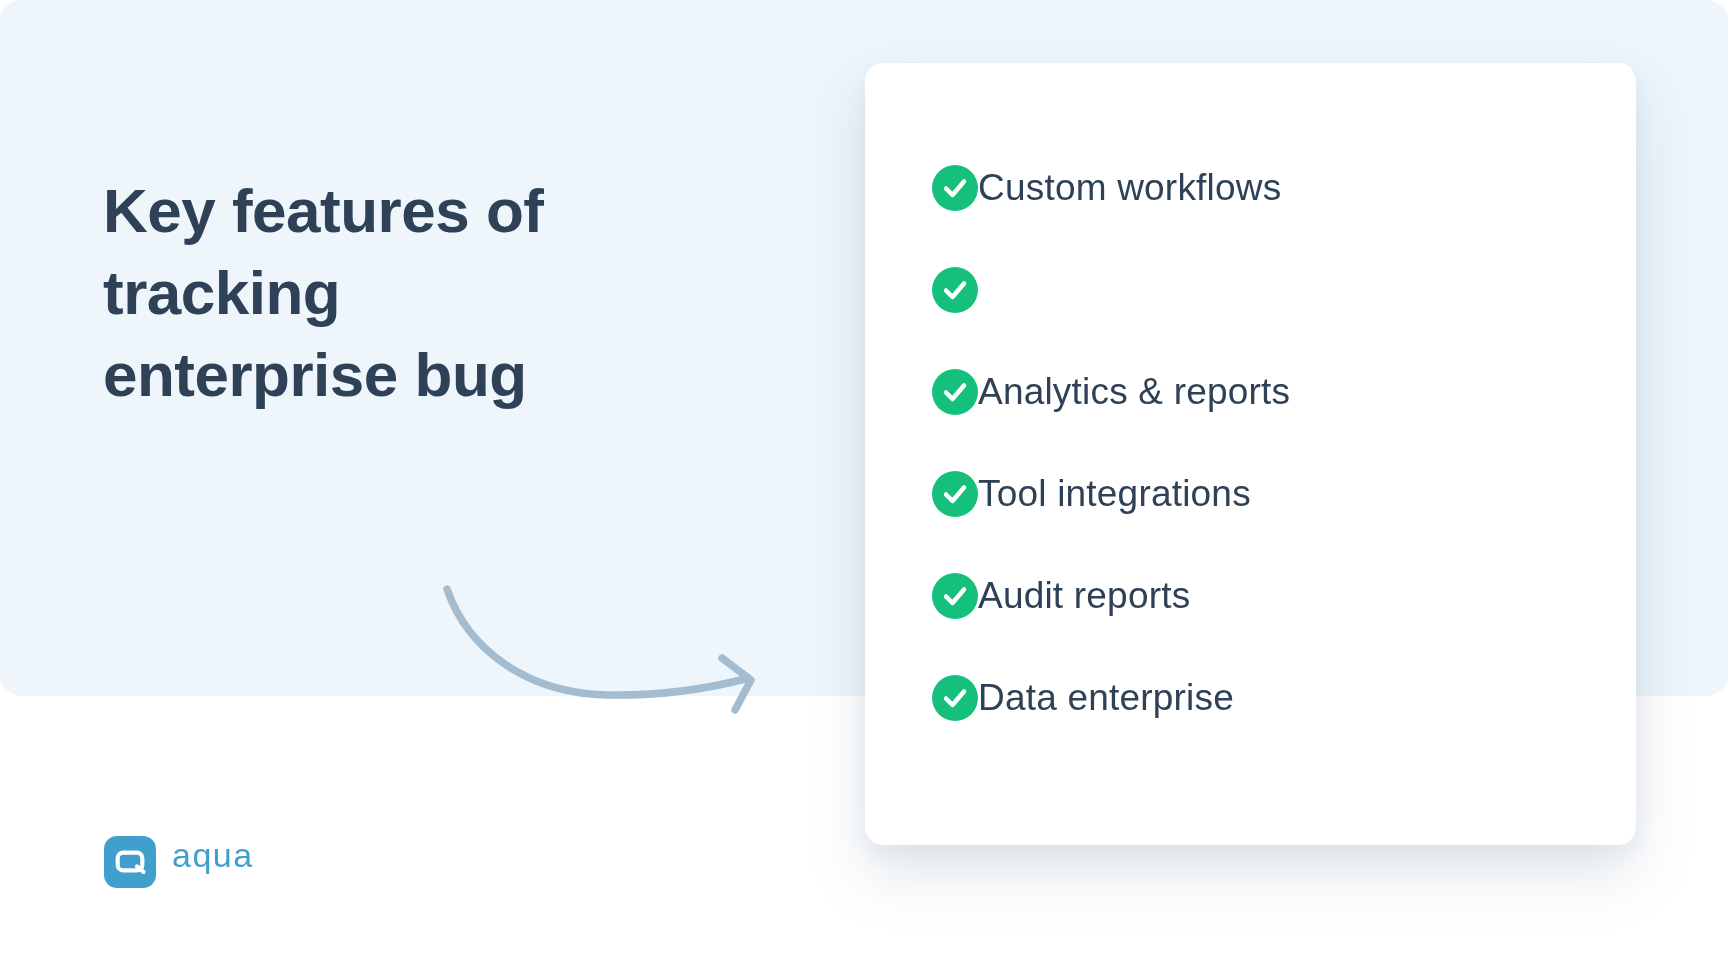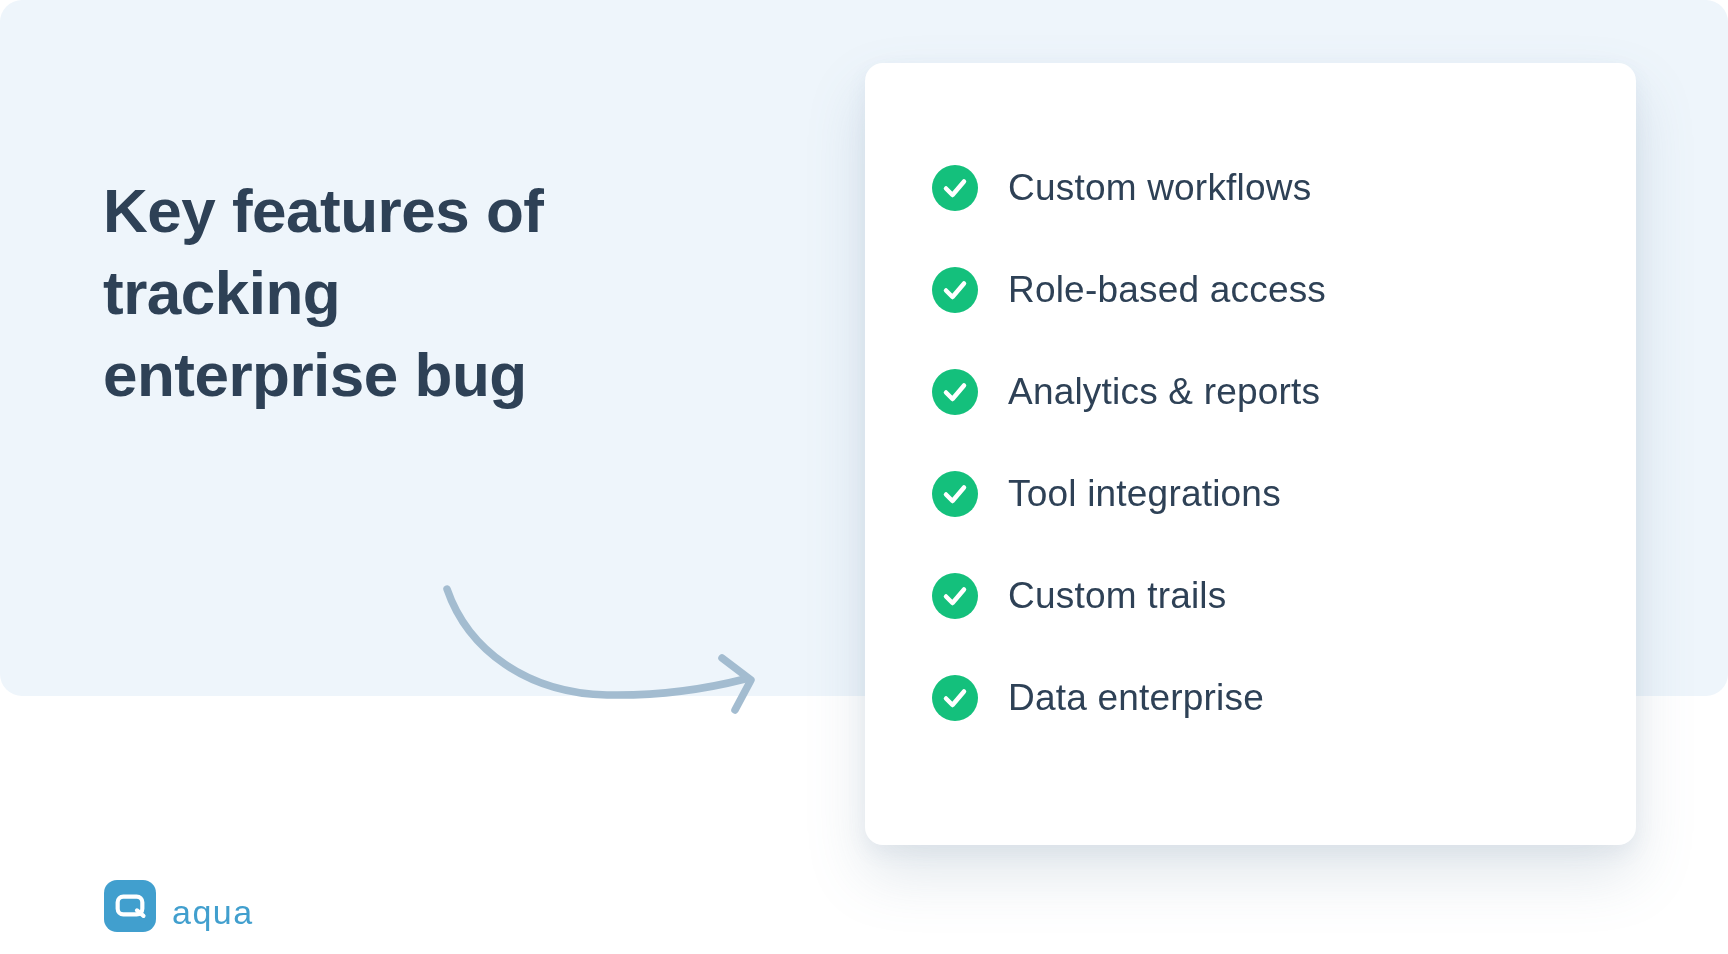--- a/index.html
+++ b/index.html
@@ -37,31 +37,31 @@
     width:771px; height:782px;
     background:#ffffff; border-radius:18px;
     box-shadow:0 30px 60px rgba(90,120,150,0.18), 0 8px 20px rgba(90,120,150,0.08);
   }
   .features{
     list-style:none;
     padding:102px 0 0 67px;
     display:flex; flex-direction:column; gap:56px;
   }
   .feature-row{
-    display:flex; align-items:center; gap:30px;
+    display:flex; align-items:center; 
     height:46px;
   }
   .check{ width:46px; height:46px; flex:0 0 46px; display:block; }
   .feature-label{
     font-size:37px; font-weight:500; color:var(--ink);
     letter-spacing:0.2px; white-space:nowrap;
   }
   .brand{
     position:absolute; left:104px; top:836px;
-    display:flex; align-items:flex-end; gap:16px;margin-top:44px;
+    display:flex; align-items:flex-start; gap:16px;
   }
   .brand-mark{
     width:52px; height:52px; border-radius:13px;
     background:var(--brand);
     display:flex; align-items:center; justify-content:center;
   }
   .brand-mark svg{ width:40px; height:40px; display:block; }
   .brand-word{
     font-size:34px; font-weight:500; color:var(--brand);
     letter-spacing:1.5px;
@@ -92,42 +92,41 @@
             <circle cx="23" cy="23" r="23" fill="#14c07c"></circle>
             <path d="M 14 23.5 L 20.5 30 L 32 16.5" stroke="#ffffff" stroke-width="4.5" stroke-linecap="round" stroke-linejoin="round" fill="none"></path>
           </svg>
           <span class="feature-label">Custom workflows</span>
         </li>
         <li class="feature-row">
           <svg viewBox="0 0 46 46" class="check">
             <circle cx="23" cy="23" r="23" fill="#14c07c"></circle>
             <path d="M 14 23.5 L 20.5 30 L 32 16.5" stroke="#ffffff" stroke-width="4.5" stroke-linecap="round" stroke-linejoin="round" fill="none"></path>
           </svg>
-          <span class="feature-label">Role-based access</span>
         </li>
         <li class="feature-row">
           <svg viewBox="0 0 46 46" class="check">
             <circle cx="23" cy="23" r="23" fill="#14c07c"></circle>
             <path d="M 14 23.5 L 20.5 30 L 32 16.5" stroke="#ffffff" stroke-width="4.5" stroke-linecap="round" stroke-linejoin="round" fill="none"></path>
           </svg>
           <span class="feature-label">Analytics &amp; reports</span>
         </li>
         <li class="feature-row">
           <svg viewBox="0 0 46 46" class="check">
             <circle cx="23" cy="23" r="23" fill="#14c07c"></circle>
             <path d="M 14 23.5 L 20.5 30 L 32 16.5" stroke="#ffffff" stroke-width="4.5" stroke-linecap="round" stroke-linejoin="round" fill="none"></path>
           </svg>
           <span class="feature-label">Tool integrations</span>
         </li>
         <li class="feature-row">
           <svg viewBox="0 0 46 46" class="check">
             <circle cx="23" cy="23" r="23" fill="#14c07c"></circle>
             <path d="M 14 23.5 L 20.5 30 L 32 16.5" stroke="#ffffff" stroke-width="4.5" stroke-linecap="round" stroke-linejoin="round" fill="none"></path>
           </svg>
-          <span class="feature-label">Custom trails</span>
+          <span class="feature-label">Audit reports</span>
         </li>
         <li class="feature-row">
           <svg viewBox="0 0 46 46" class="check">
             <circle cx="23" cy="23" r="23" fill="#14c07c"></circle>
             <path d="M 14 23.5 L 20.5 30 L 32 16.5" stroke="#ffffff" stroke-width="4.5" stroke-linecap="round" stroke-linejoin="round" fill="none"></path>
           </svg>
           <span class="feature-label">Data enterprise</span>
         </li>
       </ul>
   </div>

